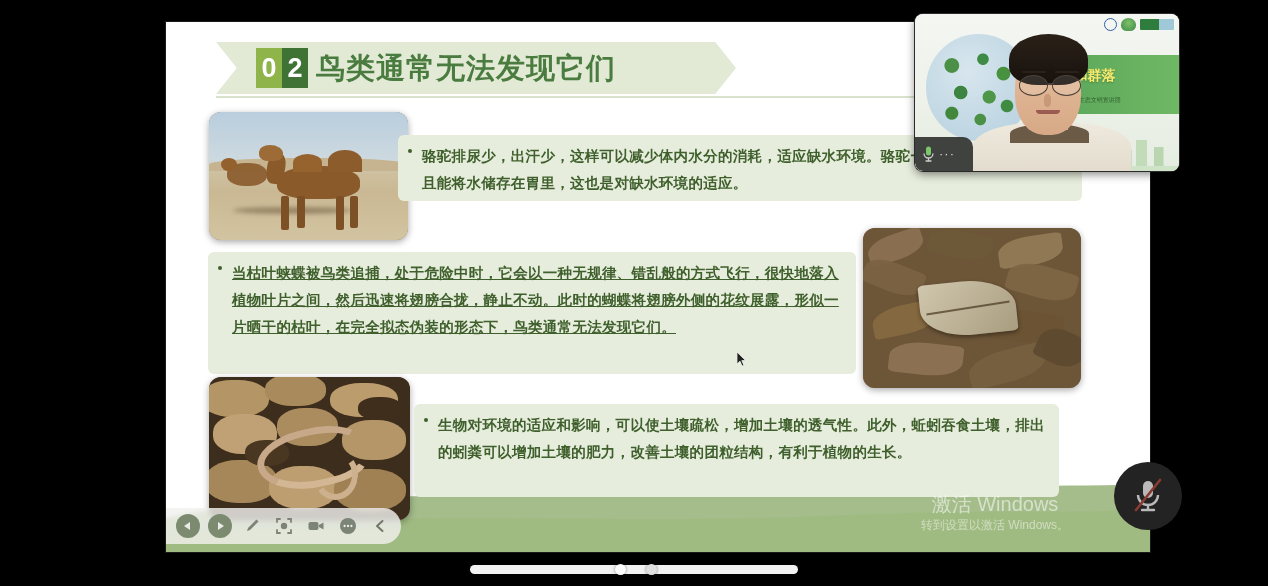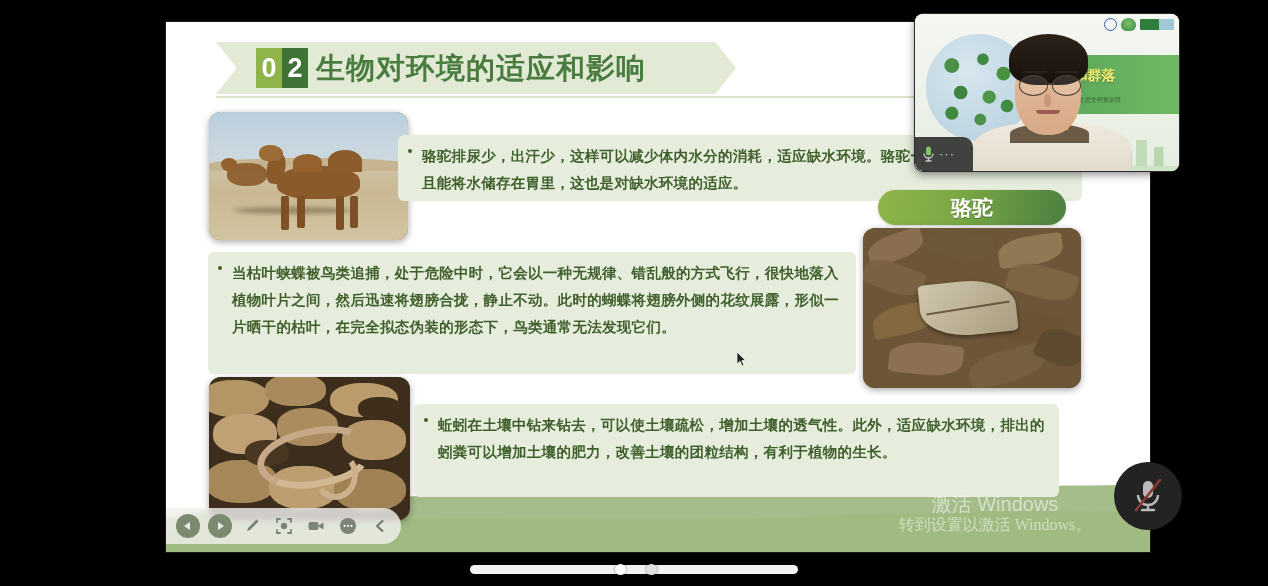--- a/index.html
+++ b/index.html
@@ -133,21 +133,21 @@
     letter-spacing: .3px;
     padding: 8px 12px 8px 10px;
   }
   .textblock .bullet {
     position: absolute; left: 10px; top: 14px;
     width: 4px; height: 4px; border-radius: 50%; background: #3f5f2c;
   }
   .textblock .tb-body { display: block; padding-left: 14px; text-indent: 0; }
 
   #tb-camel { left: 232px; top: 113px; width: 684px; height: 66px; }
-  #tb-bfly  { left: 42px;  top: 230px; width: 648px; height: 122px; }
+  #tb-bfly  { left: 42px;  top: 230px; width: 648px; height: 122px; text-decoration: underline; }
   #tb-worm  { left: 248px; top: 382px; width: 645px; height: 93px; }
 
   
   .pill {
     position: absolute;
     border-radius: 20px;
     background: linear-gradient(100deg, #8fb44a 0%, #7aa844 42%, #4c8040 100%);
     color: #ffffff;
     font-family: "DejaVu Sans", sans-serif;
     font-weight: bold;
@@ -162,21 +162,21 @@
 
   
   .winmark {
     position: absolute; left: 714px; top: 470px;
     text-align: center; width: 230px;
     color: rgba(255,255,255,0.55);
     font-family: "Liberation Sans", sans-serif;
     pointer-events: none;
   }
   .winmark .wm1 { font-size: 20px; line-height: 24px; }
-  .winmark .wm2 { font-size: 16px; line-height: 18px; opacity:.9;font-family:Liberation Serif, serif; }
+  .winmark .wm2 { font-size: 12px; line-height: 18px; opacity:.9; }
 
   
   #slide-toolbar {
     position: absolute; left: 0px; top: 486px;
     width: 235px; height: 36px;
     background: rgba(240,240,238,0.82);
     border-radius: 0 18px 18px 0;
     display: flex; align-items: center; gap: 8px;
     padding-left: 10px;
     backdrop-filter: blur(2px);
@@ -327,21 +327,21 @@
         <path d="M0,62 C200,34 430,54 660,44 C820,37 910,41 984,38 L984,80 L0,80 Z" fill="#9dba7c" opacity="0.55"></path>
       </svg>
     </div>
 
     <div class="title-row">
       <div class="banner-bg"></div>
       <div class="num-box">
         <div class="num-0">0</div>
         <div class="num-2">2</div>
       </div>
-      <div class="title-text">生物对环境的适应和影响</div>
+      <div class="title-text">鸟类通常无法发现它们</div>
     </div>
     <div class="title-rule"></div>
 
     <div class="photo" id="photo-camel">
       <div class="ph-inner">
         <div class="sky-desert"></div>
         <div class="dune"></div>
         <div class="shadow-d"></div>
         <div class="camel2"></div>
           <div class="camel2h"></div>
@@ -354,21 +354,20 @@
           <div class="leg l2"></div>
         <div class="leg l3"></div>
           <div class="leg l4"></div>
       </div>
     </div>
 
     <div class="textblock" id="tb-camel">
       <span class="bullet"></span>
       <span class="tb-body">骆驼排尿少，出汗少，这样可以减少体内水分的消耗，适应缺水环境。骆驼一次能喝大量的水，并且能将水储存在胃里，这也是对缺水环境的适应。</span>
     </div>
-    <div class="pill" id="pill-camel">骆驼</div>
 
     <div class="textblock" id="tb-bfly">
       <span class="bullet"></span>
       <span class="tb-body">当枯叶蛱蝶被鸟类追捕，处于危险中时，它会以一种无规律、错乱般的方式飞行，很快地落入植物叶片之间，然后迅速将翅膀合拢，静止不动。此时的蝴蝶将翅膀外侧的花纹展露，形似一片晒干的枯叶，在完全拟态伪装的形态下，鸟类通常无法发现它们。</span>
     </div>
 
     <div class="photo" id="photo-leaf">
       <div class="ph-inner">
         <div class="litter"></div>
         <div class="lf" style="left:2%;top:4%;width:26%;height:16%;background:#8b7150;transform:rotate(-18deg);"></div>
@@ -399,21 +398,21 @@
         <div class="clod" style="left:62%;top:64%;width:36%;height:30%;background:#9f8154;"></div>
         <div class="clod" style="left:18%;top:44%;width:22%;height:18%;background:#4a3722;"></div>
         <div class="clod" style="left:74%;top:14%;width:22%;height:16%;background:#3f2e1c;"></div>
         <div class="worm"></div>
         <div class="worm2"></div>
       </div>
     </div>
 
     <div class="textblock" id="tb-worm">
       <span class="bullet"></span>
-      <span class="tb-body">蚯蚓在土壤中钻来钻去，可以使土壤疏松，增加土壤的透气性。此外，适应缺水环境，排出的蚓粪可以增加土壤的肥力，改善土壤的团粒结构，有利于植物的生长。</span>
+      <span class="tb-body">生物对环境的适应和影响，可以使土壤疏松，增加土壤的透气性。此外，蚯蚓吞食土壤，排出的蚓粪可以增加土壤的肥力，改善土壤的团粒结构，有利于植物的生长。</span>
     </div>
 
     <div class="winmark">
       <div class="wm1">激活 Windows</div>
       <div class="wm2">转到设置以激活 Windows。</div>
     </div>
 
 
     <div id="slide-toolbar">
       <div class="tb-btn tb-circle">

